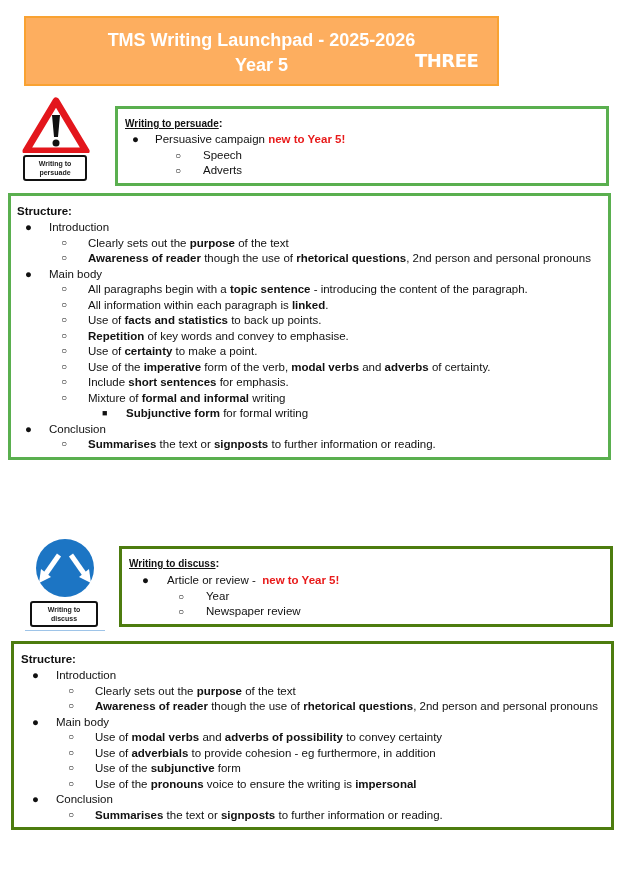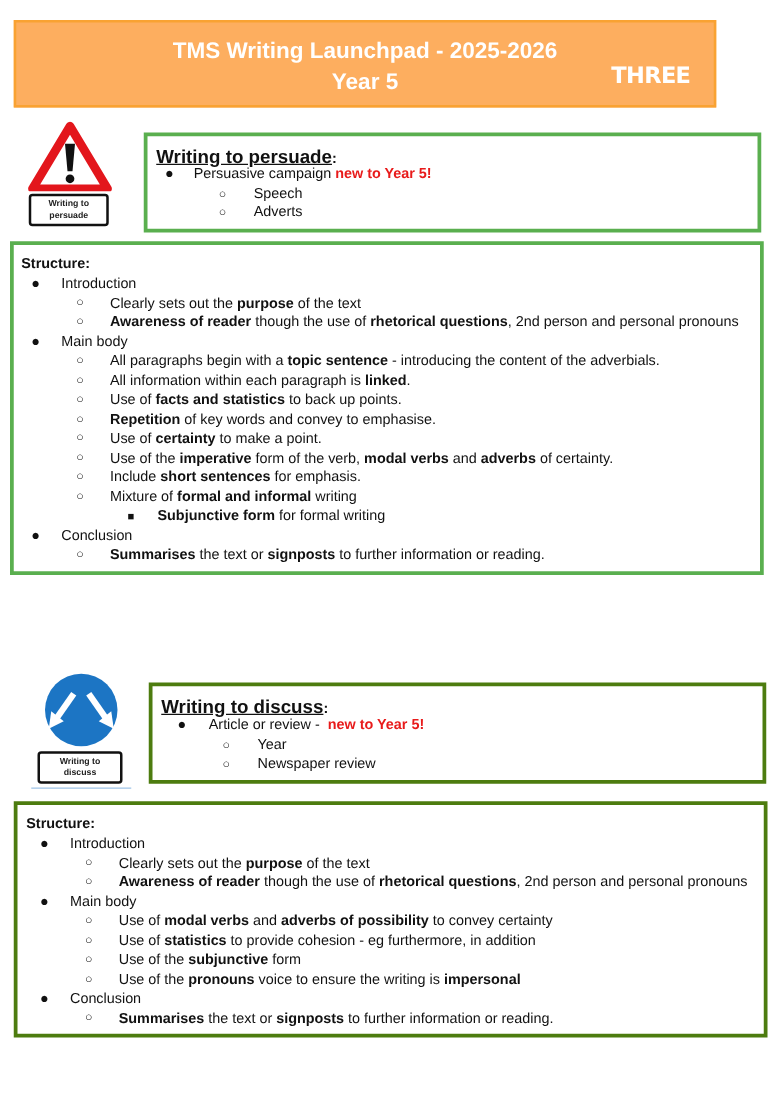--- a/index.html
+++ b/index.html
@@ -1,20 +1,20 @@
 <!DOCTYPE html>
 <html><head>
   <meta charset="utf-8">
   <style>
     * { box-sizing: border-box; margin: 0; padding: 0; }
     html, body { width: 626px; height: 891px; background: #ffffff; overflow: hidden; }
     body { position: relative; font-family: "Liberation Sans", sans-serif; color: #111; font-size: 11.5px; }
 
     .header {
-      position: absolute; left: 11px; top: 16px; width: 562px; height: 70px;
+      position: absolute; left: 24px; top: 16px; width: 475px; height: 70px;
       background: #fdae5f; border: 2px solid #f9a232;
     }
     .header-title {
       position: absolute; left: 0; top: 10px; width: 100%; text-align: center;
       color: #fff; font-weight: bold; font-size: 18px; line-height: 25px;
     }
     .header-title .line { display: block; }
     .logo {
       position: absolute; right: 12px; top: 4px; width: 70px; height: 60px;
       color: #fff; font-weight: bold; font-family: "DejaVu Sans", sans-serif;
@@ -27,21 +27,21 @@
     .sign-plate {
       position: absolute; border: 2.5px solid #111; border-radius: 3px; background: #fff;
       font-size: 7px; font-weight: bold; text-align: center; line-height: 9px; color: #222;
       display: flex; align-items: center; justify-content: center; flex-direction: column;
     }
 
     .box { position: absolute; background: #fff; }
     .green { border: 3px solid #5aaf4f; }
     .blue { border: 3px solid #4d7c0f; }
 
-    .box-title { font-weight: bold; text-decoration: underline; font-size: 15px; }
+    .box-title { font-weight: bold; text-decoration: underline; font-size: 10px; }
     .structure-title { font-weight: bold; font-size: 11.5px; }
 
     ul.l1, ul.l2, ul.l3 { list-style: none; }
     .li { position: relative; line-height: 15.5px; white-space: nowrap; }
     .l1 > .li { padding-left: 38px; }
     .l1 > .li > .bullet { position: absolute; left: 14px; top: 0; }
     .l2 { margin-left: 0; }
     .l2 > .li { padding-left: 77px; }
     .l2 > .li > .bullet { position: absolute; left: 50px; top: -1px; font-size: 10px; }
     .l3 > .li { padding-left: 115px; }
@@ -109,21 +109,21 @@
     <div class="structure-title">Structure:</div>
   </div>
   <ul class="l1" id="ps-list" style="position:absolute; left:0; top:24px;">
       <li class="li"><span class="bullet">●</span><span>Introduction</span></li>
       <ul class="l2">
         <li class="li"><span class="bullet">○</span><span>Clearly sets out the </span><b>purpose</b><span> of the text</span></li>
         <li class="li"><span class="bullet">○</span><b>Awareness of reader</b><span> though the use of </span><b>rhetorical questions</b><span>, 2nd person and personal pronouns</span></li>
       </ul>
       <li class="li"><span class="bullet">●</span><span>Main body</span></li>
       <ul class="l2">
-        <li class="li"><span class="bullet">○</span><span>All paragraphs begin with a </span><b>topic sentence</b><span> - introducing the content of the adverbials.</span></li>
+        <li class="li"><span class="bullet">○</span><span>All paragraphs begin with a </span><b>topic sentence</b><span> - introducing the content of the paragraph.</span></li>
         <li class="li"><span class="bullet">○</span><span>All information within each paragraph is </span><b>linked</b><span>.</span></li>
         <li class="li"><span class="bullet">○</span><span>Use of </span><b>facts and statistics</b><span> to back up points.</span></li>
         <li class="li"><span class="bullet">○</span><b>Repetition</b><span> of key words and convey to emphasise.</span></li>
         <li class="li"><span class="bullet">○</span><span>Use of </span><b>certainty</b><span> to make a point.</span></li>
         <li class="li"><span class="bullet">○</span><span>Use of the </span><b>imperative</b><span> form of the verb, </span><b>modal verbs</b><span> and </span><b>adverbs</b><span> of certainty.</span></li>
         <li class="li"><span class="bullet">○</span><span>Include </span><b>short sentences</b><span> for emphasis.</span></li>
         <li class="li"><span class="bullet">○</span><span>Mixture of </span><b>formal and informal</b><span> writing</span></li>
         <ul class="l3">
           <li class="li"><span class="bullet">■</span><b>Subjunctive form</b><span> for formal writing</span></li>
         </ul>
@@ -180,21 +180,21 @@
   </div>
   <ul class="l1" id="ds-list" style="position:absolute; left:4px; top:24px;">
       <li class="li"><span class="bullet">●</span><span>Introduction</span></li>
       <ul class="l2">
         <li class="li"><span class="bullet">○</span><span>Clearly sets out the </span><b>purpose</b><span> of the text</span></li>
         <li class="li"><span class="bullet">○</span><b>Awareness of reader</b><span> though the use of </span><b>rhetorical questions</b><span>, 2nd person and personal pronouns</span></li>
       </ul>
       <li class="li"><span class="bullet">●</span><span>Main body</span></li>
       <ul class="l2">
         <li class="li"><span class="bullet">○</span><span>Use of </span><b>modal verbs</b><span> and </span><b>adverbs of possibility</b><span> to convey certainty</span></li>
-        <li class="li"><span class="bullet">○</span><span>Use of </span><b>statistics</b><span> to provide cohesion - eg furthermore, in addition</span></li>
+        <li class="li"><span class="bullet">○</span><span>Use of </span><b>adverbials</b><span> to provide cohesion - eg furthermore, in addition</span></li>
         <li class="li"><span class="bullet">○</span><span>Use of the </span><b>subjunctive</b><span> form</span></li>
         <li class="li"><span class="bullet">○</span><span>Use of the </span><b>pronouns</b><span> voice to ensure the writing is </span><b>impersonal</b></li>
       </ul>
       <li class="li"><span class="bullet">●</span><span>Conclusion</span></li>
       <ul class="l2">
         <li class="li"><span class="bullet">○</span><b>Summarises</b><span> the text or </span><b>signposts</b><span> to further information or reading.</span></li>
       </ul>
     </ul>
 </div>
 

